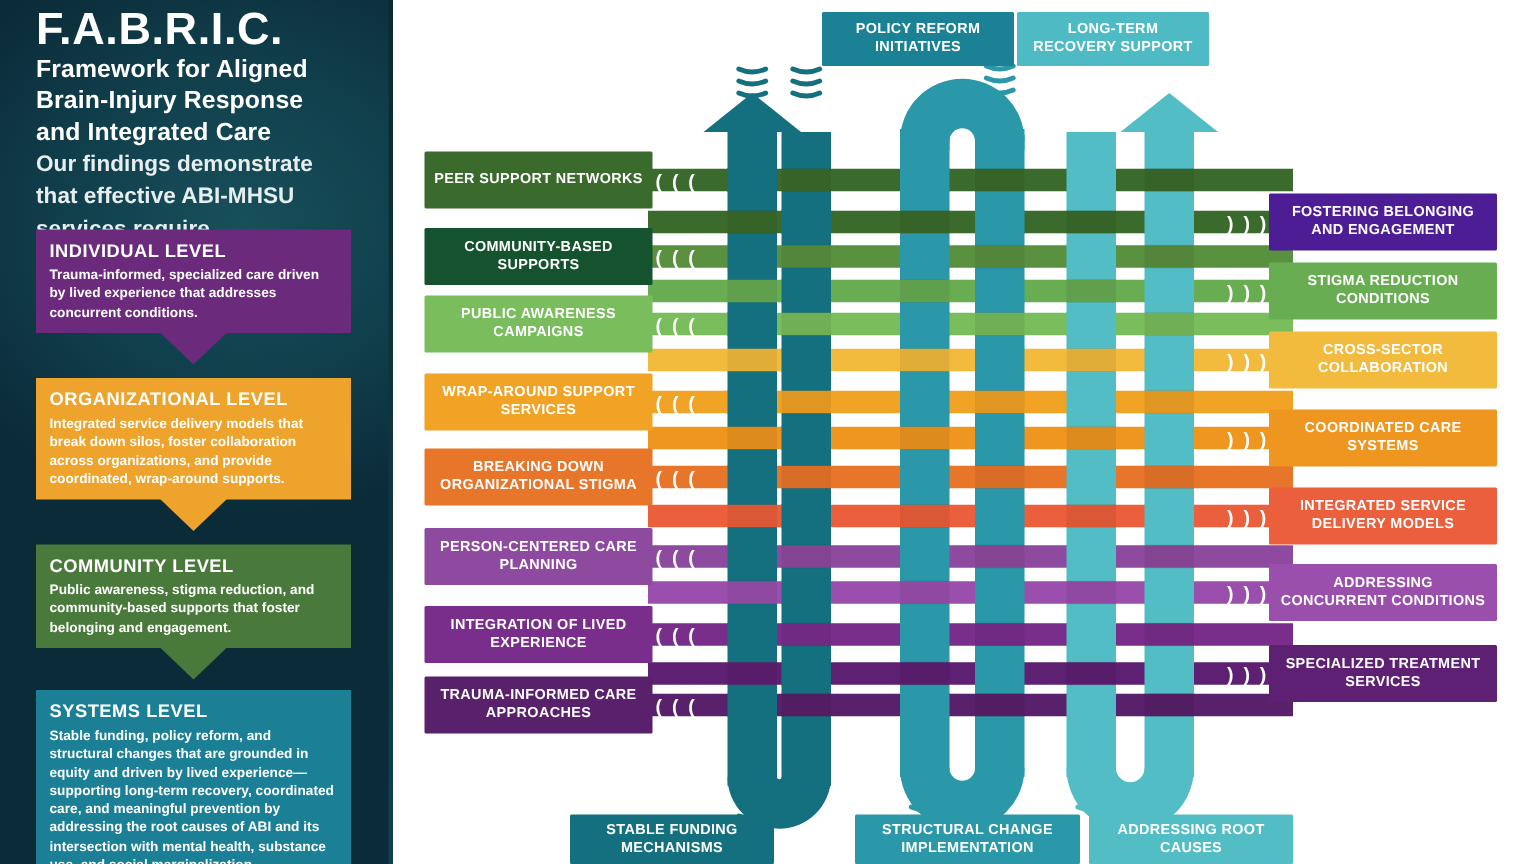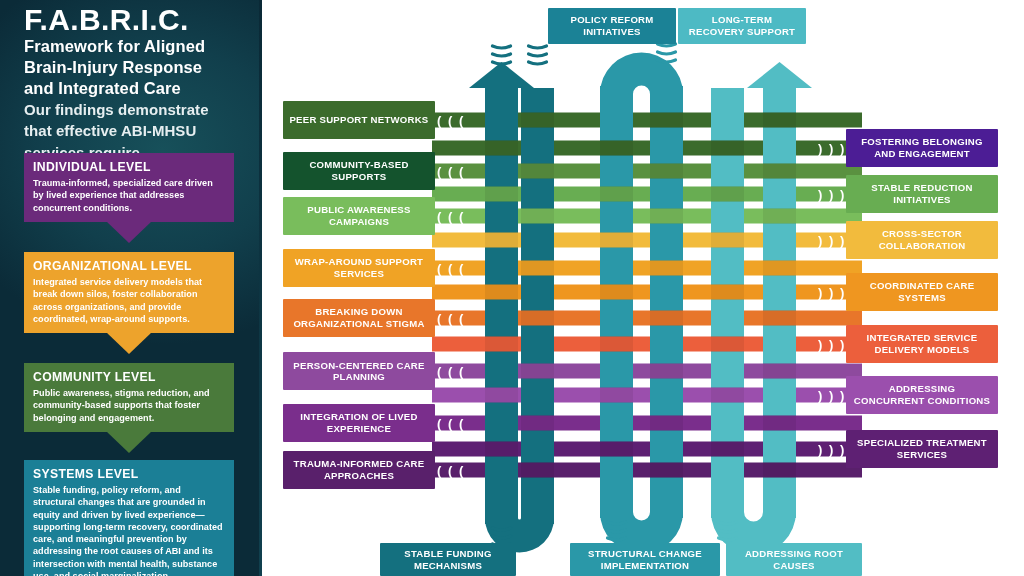--- a/index.html
+++ b/index.html
@@ -292,35 +292,35 @@
       </div>
     <div class="chip" id="L2" style="left: 21px; top: 197px; width: 152px; height: 38px; background: rgb(121, 189, 92); z-index: 4;">
       <span>PUBLIC AWARENESS CAMPAIGNS</span>
       </div>
     <div class="chip" id="L3" style="left: 21px; top: 249px; width: 152px; height: 38px; background: rgb(240, 163, 37); z-index: 4;">
       <span>WRAP-AROUND SUPPORT SERVICES</span>
       </div>
     <div class="chip" id="L4" style="left: 21px; top: 299px; width: 152px; height: 38px; background: rgb(232, 118, 42); z-index: 4;">
       <span>BREAKING DOWN ORGANIZATIONAL STIGMA</span>
       </div>
-    <div class="chip" id="L5" style="left: 21px; top: 352px; width: 152px; height: 38px; background: rgb(142, 74, 158); z-index: 4; align-items: flex-end;">
+    <div class="chip" id="L5" style="left: 21px; top: 352px; width: 152px; height: 38px; background: rgb(142, 74, 158); z-index: 4;">
       <span>PERSON-CENTERED CARE PLANNING</span>
       </div>
     <div class="chip" id="L6" style="left: 21px; top: 404px; width: 152px; height: 38px; background: rgb(122, 46, 140); z-index: 4;">
       <span>INTEGRATION OF LIVED EXPERIENCE</span>
       </div>
     <div class="chip" id="L7" style="left: 21px; top: 451px; width: 152px; height: 38px; background: rgb(89, 32, 107); z-index: 4;">
       <span>TRAUMA-INFORMED CARE APPROACHES</span>
       </div>
 
     <div class="chip" id="R0" style="left: 584px; top: 129px; width: 152px; height: 38px; background: #4c1d95; z-index: 4;">
       <span>FOSTERING BELONGING AND ENGAGEMENT</span>
       </div>
     <div class="chip" id="R1" style="left: 584px; top: 175px; width: 152px; height: 38px; background: rgb(104, 173, 82); z-index: 4;">
-      <span>STABLE REDUCTION INITIATIVES</span>
+      <span>STIGMA REDUCTION CONDITIONS</span>
       </div>
     <div class="chip" id="R2" style="left: 584px; top: 221px; width: 152px; height: 38px; background: rgb(242, 187, 61); z-index: 4;">
       <span>CROSS-SECTOR COLLABORATION</span>
       </div>
     <div class="chip" id="R3" style="left: 584px; top: 273px; width: 152px; height: 38px; background: rgb(239, 150, 32); z-index: 4;">
       <span>COORDINATED CARE SYSTEMS</span>
       </div>
     <div class="chip" id="R4" style="left: 584px; top: 325px; width: 152px; height: 38px; background: rgb(236, 95, 60); z-index: 4;">
       <span>INTEGRATED SERVICE DELIVERY MODELS</span>
       </div>

